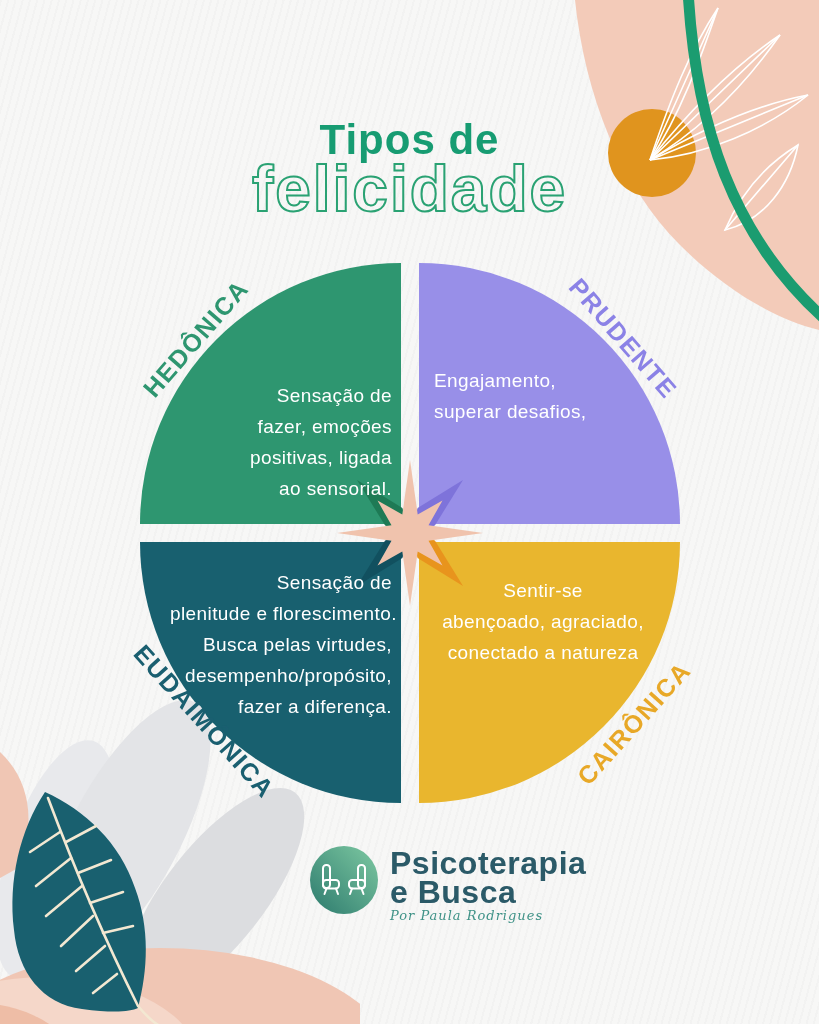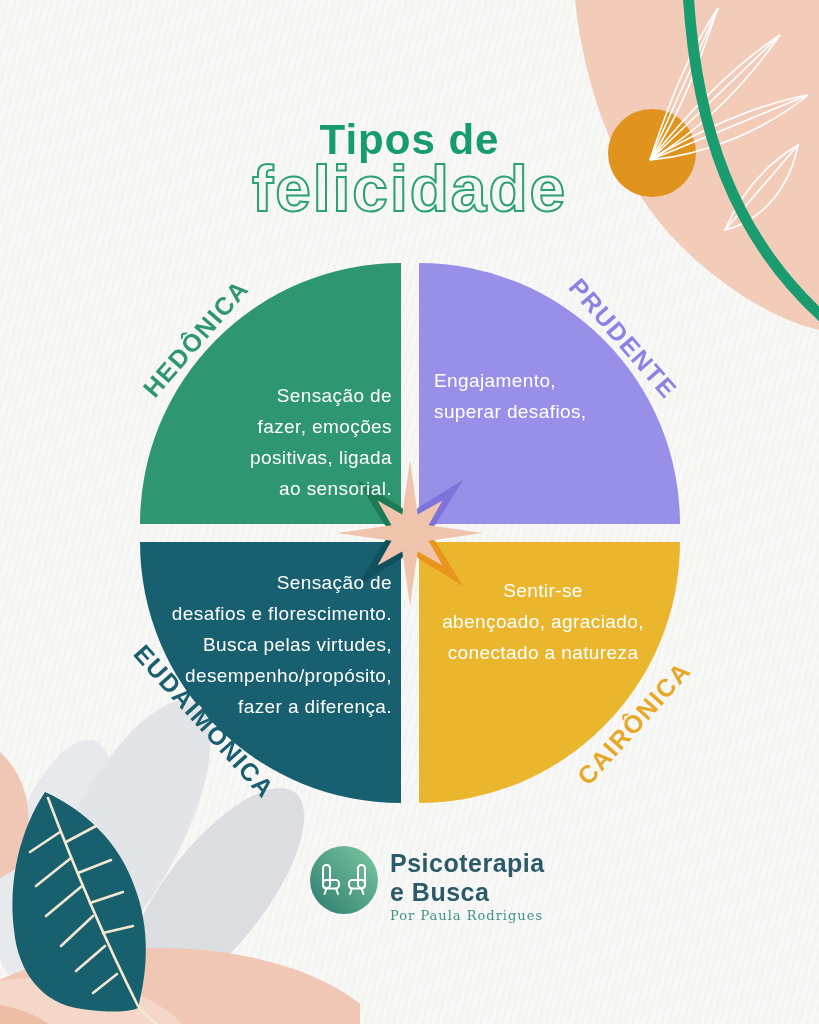--- a/index.html
+++ b/index.html
@@ -44,23 +44,23 @@
   .lab-eudaimonica{left:84px;top:707px;color:#1a5f70;transform:rotate(48deg);}
   .lab-caironica{left:514px;top:709px;color:#e8a827;transform:rotate(-48deg);}
   
   .center-star{position:absolute;left:335px;top:458px;z-index:5;}
   
   .decor-tr{position:absolute;left:540px;top:0;z-index:1;}
   .decor-bl{position:absolute;left:0;top:640px;z-index:1;}
   
   .logo-svg{position:absolute;left:309px;top:845px;z-index:4;}
   .brand{position:absolute;left:390px;top:849px;z-index:4;color:#2b5a68;
-         font-size:25px;line-height:29px;font-weight:700;letter-spacing:.5px;}
+         font-size:32px;line-height:29px;font-weight:700;letter-spacing:.5px;}
   .byline{position:absolute;left:390px;top:908px;z-index:4;color:#3f9287;
-          font-family:"DejaVu Serif",serif;font-size:13px;letter-spacing:1px;}
+          font-family:"DejaVu Serif",serif;font-style:italic;font-size:13px;letter-spacing:1px;}
 </style>
 </head>
 <body>
 
 <div class="canvas">
 
   <svg class="decor-tr" width="279" height="360" viewBox="0 0 279 360">
     <path d="M 35,0 L 279,0 L 279,330 C 230,318 180,285 140,245 C 80,185 45,95 35,0 Z" fill="#f3cbb9"></path>
     <circle cx="112" cy="153" r="44" fill="#e0941e"></circle>
     <g stroke="#ffffff" stroke-width="1.6" fill="none">
@@ -129,21 +129,21 @@
     <div class="ln">fazer, emoções</div>
     <div class="ln">positivas, ligada</div>
     <div class="ln">ao sensorial.</div>
   </div>
   <div class="desc desc-prudente">
     <div class="ln">Engajamento,</div>
     <div class="ln">superar desafios,</div>
   </div>
   <div class="desc desc-eudaimonica">
     <div class="ln">Sensação de</div>
-    <div class="ln">desafios e florescimento.</div>
+    <div class="ln">plenitude e florescimento.</div>
     <div class="ln">Busca pelas virtudes,</div>
     <div class="ln">desempenho/propósito,</div>
     <div class="ln">fazer a diferença.</div>
   </div>
   <div class="desc desc-caironica">
     <div class="ln">Sentir-se</div>
     <div class="ln">abençoado, agraciado,</div>
     <div class="ln">conectado a natureza</div>
   </div>
 

